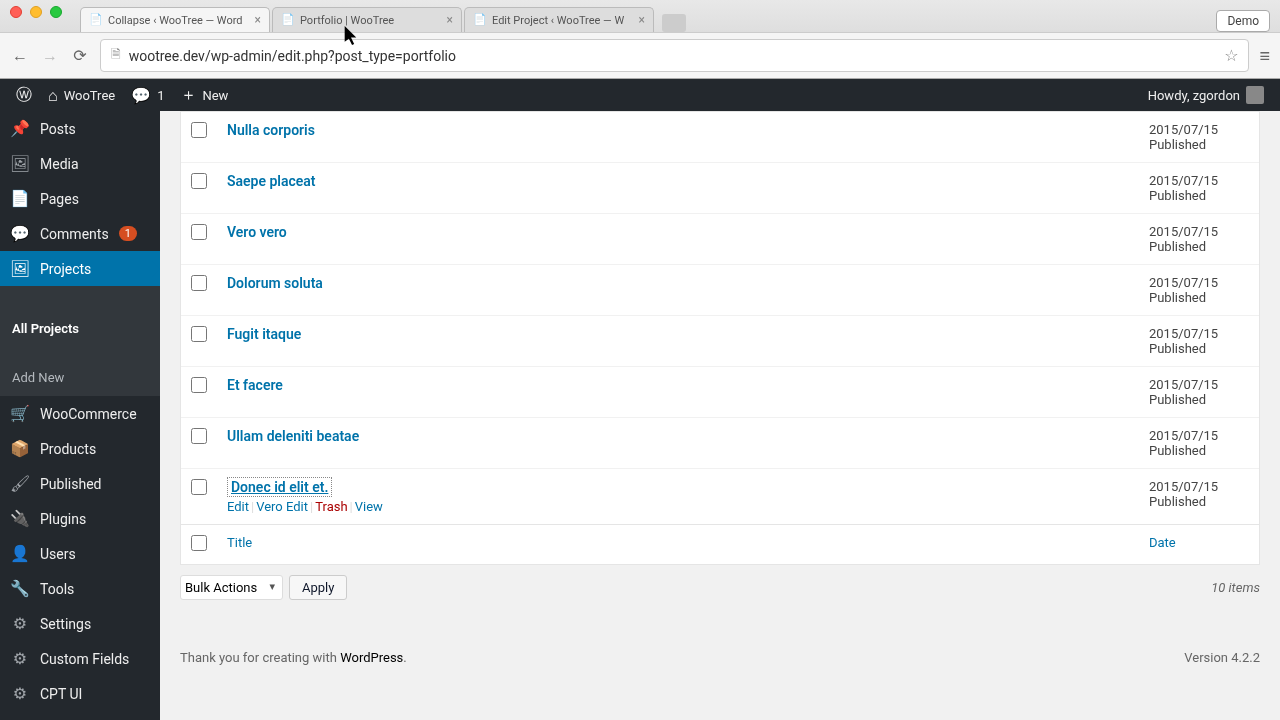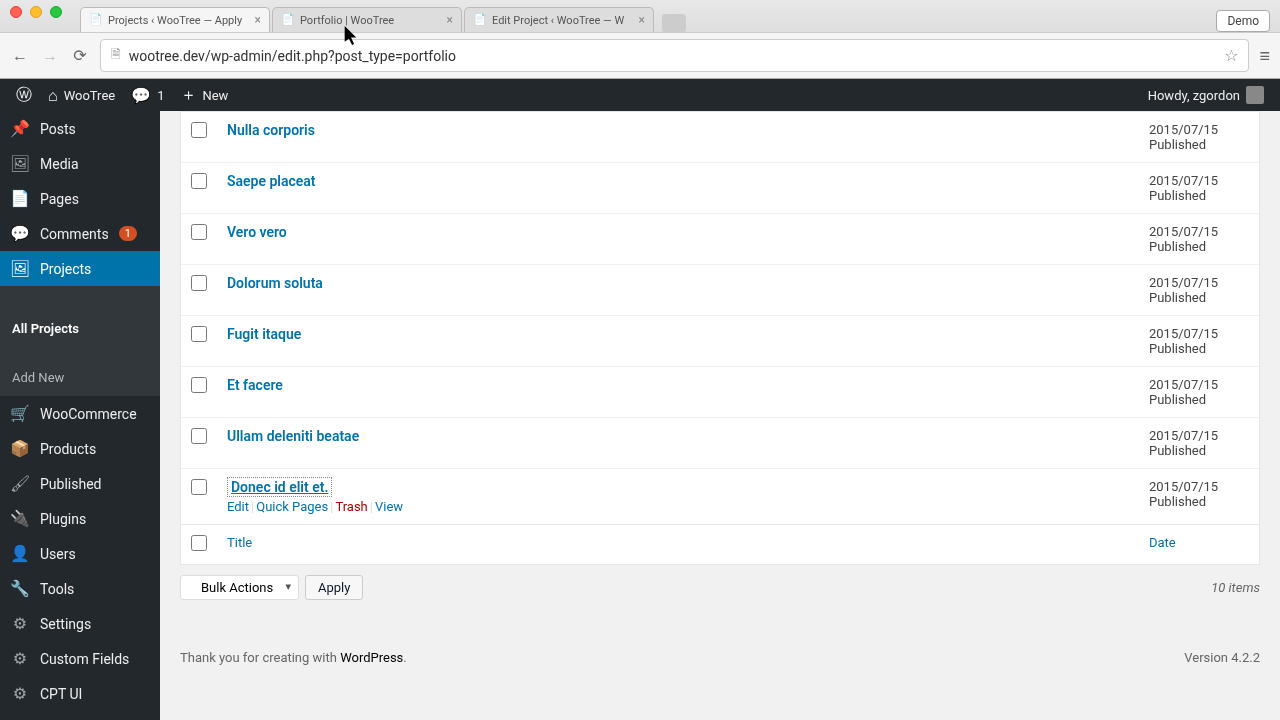--- a/index.html
+++ b/index.html
@@ -60,21 +60,21 @@
 .row-title { color: #0073aa; font-weight: 600; font-size: 14px; }
 .row-title.boxed { border: 1px dotted #888; padding: 1px 3px; text-decoration: underline; }
 .row-actions { font-size: 13px; color: #ddd; margin-top: 4px; }
 .row-actions a { color: #0073aa; }
 .row-actions .trash a { color: #a00; }
 .row-actions .sep-pipe { color: #ddd; padding: 0 2px; }
 .tfoot-row th { border-top: 1px solid #e5e5e5; font-weight: 400; }
 .tfoot-row .col-title { color: #0073aa; }
 .tfoot-row .col-date { color: #0073aa; }
 .tablenav { display: flex; align-items: center; margin-top: 10px; }
-.bulk-select { border: 1px solid #ddd; background: #fff; padding: 4px 24px 4px 20px; font-size: 13px; border-radius: 3px; appearance: none; position: relative; }
+.bulk-select { border: 1px solid #ddd; background: #fff; padding: 4px 24px 4px 4px; font-size: 13px; border-radius: 3px; appearance: none; position: relative; }
 .bulk-wrap { position: relative; display: inline-block; }
 .bulk-wrap::after { content: "▾"; position: absolute; right: 8px; top: 5px; font-size: 11px; color: #555; pointer-events: none; }
 .apply-btn { border: 1px solid #ccc; background: #f7f7f7; padding: 4px 12px; font-size: 13px; border-radius: 3px; margin-left: 6px; color: #0f172a; }
 .items-count { margin-left: auto; font-style: italic; color: #666; font-size: 13px; }
 .footer-note { margin-top: 50px; color: #666; font-size: 13px; display: flex; }
 .footer-note a { color: #000000; }
 .footer-note .version { margin-left: auto; }
 
 .cursor-dot { position: fixed; left: 344px; top: 26px; pointer-events: none; z-index: 9999; }
 .cursor-dot svg { width: 14px; height: 20px; }
@@ -86,21 +86,21 @@
 
 <div class="browser-chrome">
   <div class="traffic-lights">
     <div class="traffic-light tl-red"></div>
     <div class="traffic-light tl-yellow"></div>
     <div class="traffic-light tl-green"></div>
   </div>
   <div class="tabs-row">
     <div class="tab">
       <span class="tab-icon">📄</span>
-      <span class="tab-title">Projects ‹ WooTree — Apply</span>
+      <span class="tab-title">Collapse ‹ WooTree — Word</span>
       <span class="tab-close">×</span>
     </div>
     <div class="tab inactive">
       <span class="tab-icon">📄</span>
       <span class="tab-title">Portfolio | WooTree</span>
       <span class="tab-close">×</span>
     </div>
     <div class="tab inactive">
       <span class="tab-icon">📄</span>
       <span class="tab-title">Edit Project ‹ WooTree — W</span>
@@ -252,21 +252,21 @@
             <td><a class="row-title">Et facere</a></td>
             <td class="date-col">2015/07/15<br>Published</td>
           </tr>
           <tr>
             <td class="cb-col"><input type="checkbox" style=""></td>
             <td><a class="row-title">Ullam deleniti beatae</a></td>
             <td class="date-col">2015/07/15<br>Published</td>
           </tr>
           <tr>
             <td class="cb-col"><input type="checkbox" style=""></td>
-            <td><a class="row-title boxed">Donec id elit et.</a><div class="row-actions"><a>Edit</a><span class="sep-pipe">|</span><a>Quick Pages</a><span class="sep-pipe">|</span><span class="trash"><a>Trash</a></span><span class="sep-pipe">|</span><a>View</a></div></td>
+            <td><a class="row-title boxed">Donec id elit et.</a><div class="row-actions"><a>Edit</a><span class="sep-pipe">|</span><a>Vero Edit</a><span class="sep-pipe">|</span><span class="trash"><a>Trash</a></span><span class="sep-pipe">|</span><a>View</a></div></td>
             <td class="date-col">2015/07/15<br>Published</td>
           </tr>
         </tbody>
       <tfoot>
         <tr class="tfoot-row">
           <th class="cb-col"><input type="checkbox" style=""></th>
           <th class="col-title"><span>Title</span></th>
           <th class="col-date date-col"><span>Date</span></th>
         </tr>
       </tfoot>

